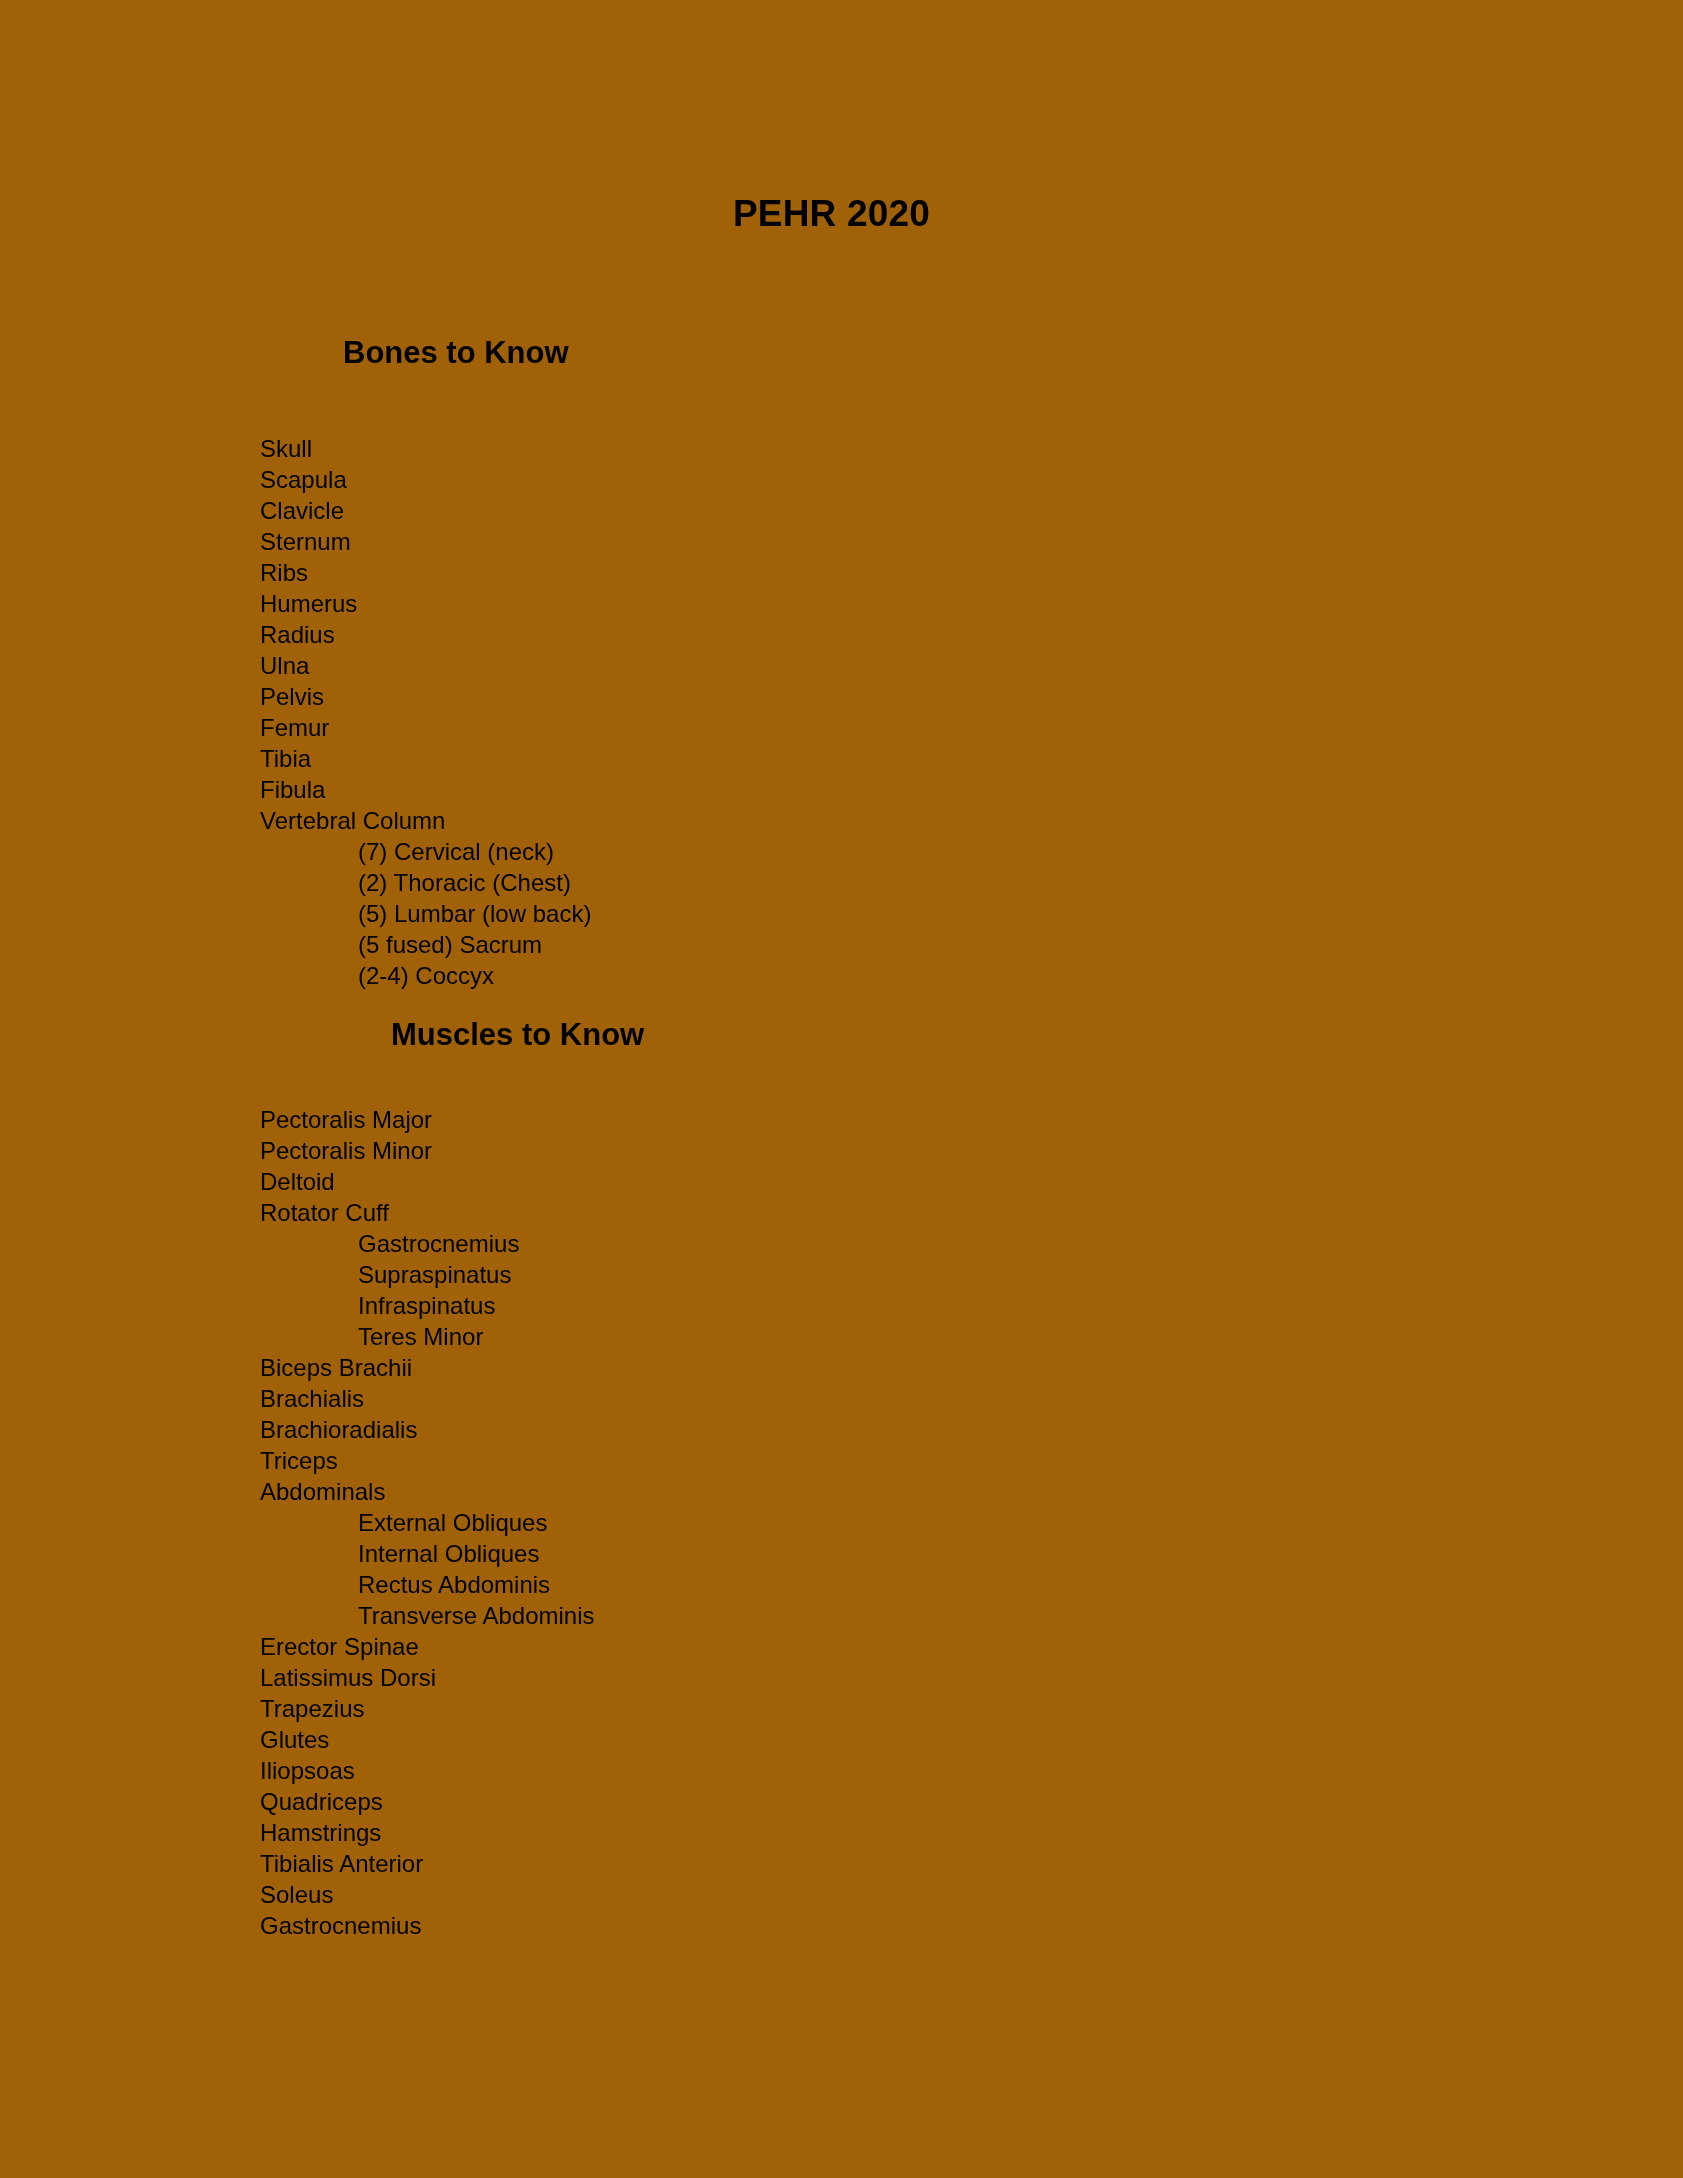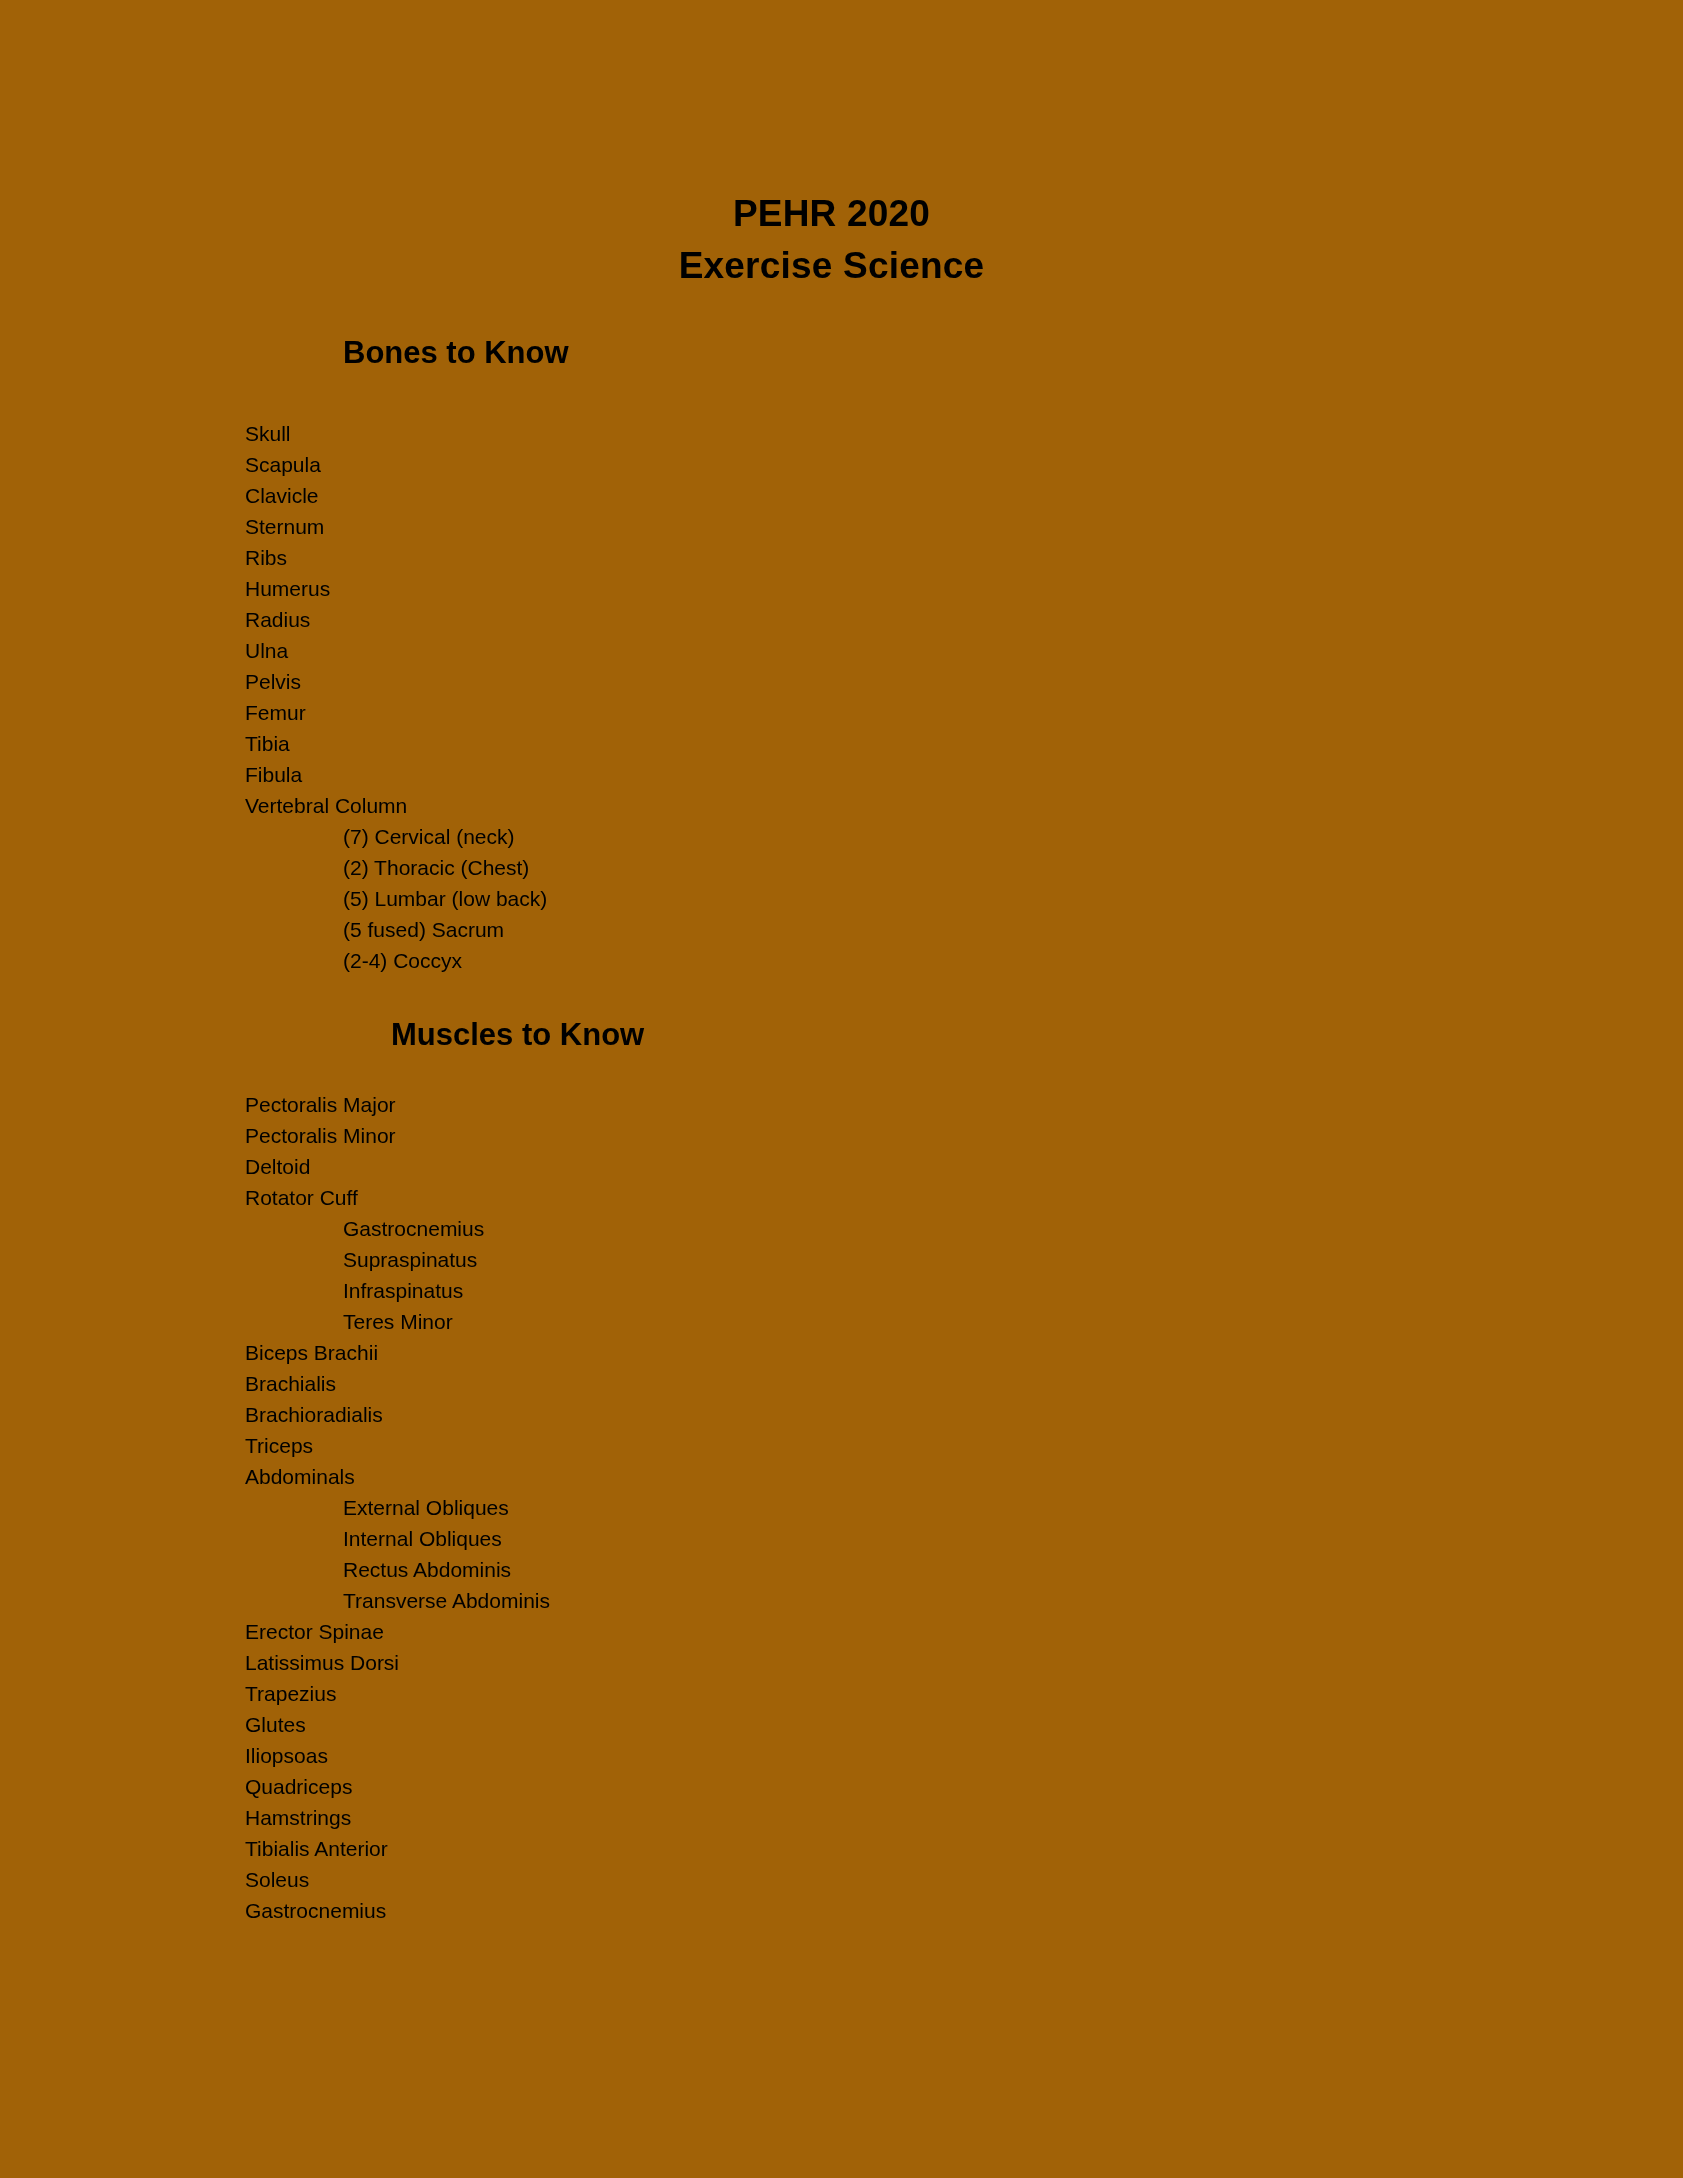--- a/index.html
+++ b/index.html
@@ -52,23 +52,23 @@
     white-space: nowrap;
   }
   .section-heading.bones   { top: 336px; }
   .section-heading.muscles { top: 1018px; margin-left: 48px; }
 
   
   .item-list {
     position: absolute;
     left: 245px;
     list-style: none;
-    margin: 0;
+    margin: 15px;
     padding: 0;
-    font-size: 21px;
+    font-size: 24px;
     line-height: 31px;
   }
   .item-list.bones-list   { top: 418px; }
   .item-list.muscles-list { top: 1089px; }
 
   .item-list li {
     margin: 0;
     padding: 0;
     white-space: nowrap;
   }
@@ -76,21 +76,20 @@
     padding-left: 98px;
   }
 </style>
 </head>
 <body style="background: rgb(255, 255, 255); color: rgb(0, 0, 0);">
 
 <div class="page">
 
   <div class="doc-title">
     <span class="title-line">PEHR 2020</span>
-    <span class="title-line">Exercise Science</span>
   </div>
 
   <div class="section-heading bones">Bones to Know</div>
   <ul class="item-list bones-list">
       <li>Skull</li>
       <li>Scapula</li>
       <li>Clavicle</li>
       <li>Sternum</li>
       <li>Ribs</li>
       <li>Humerus</li>

